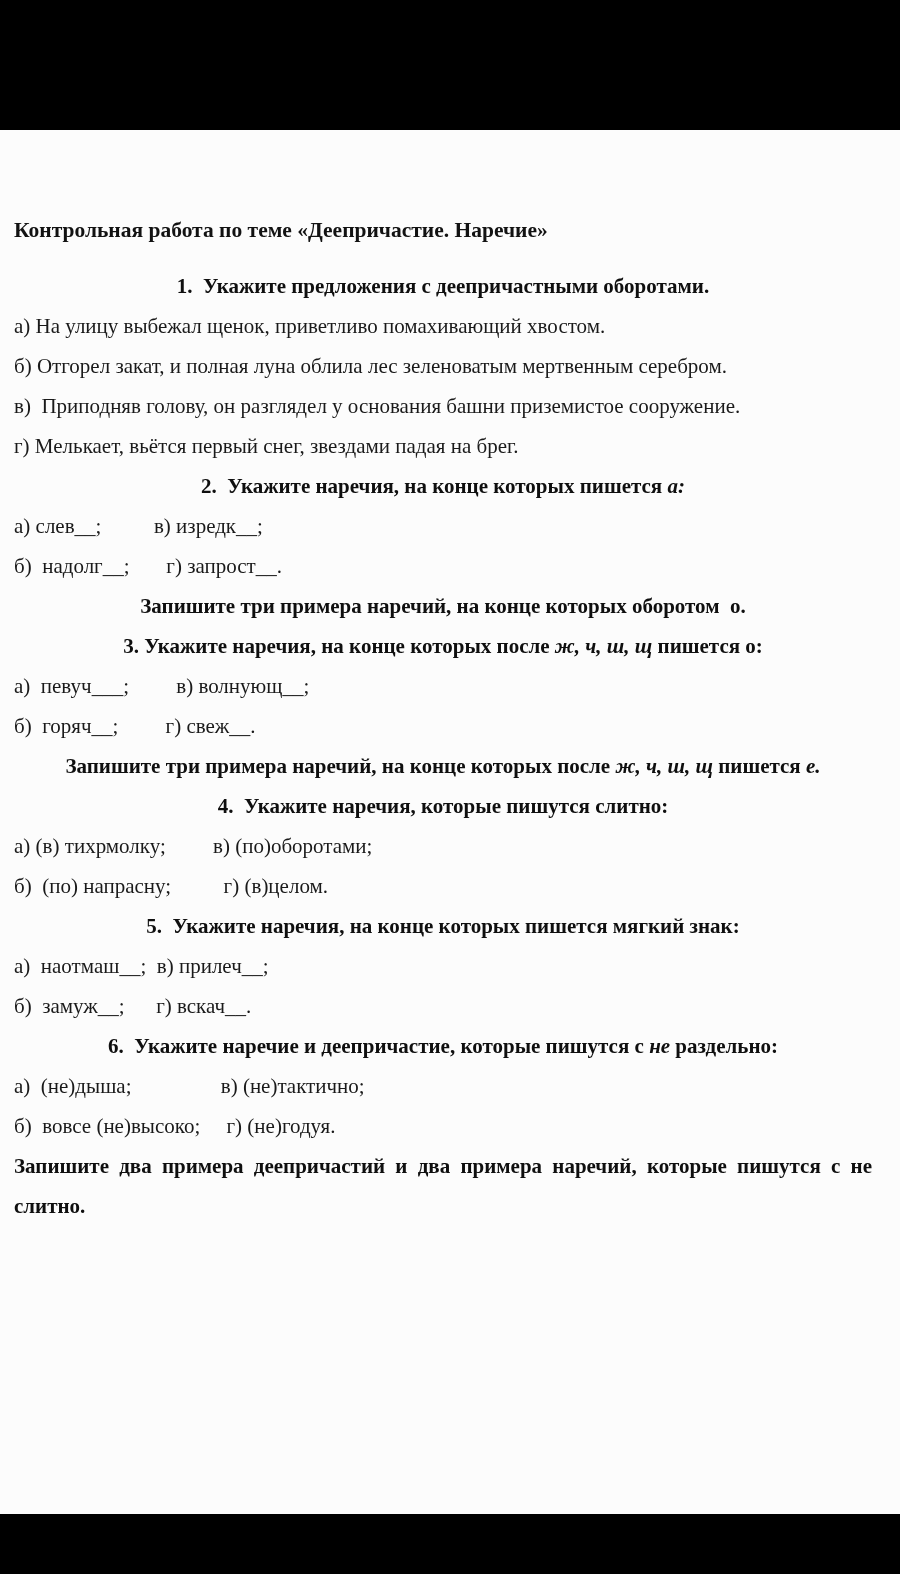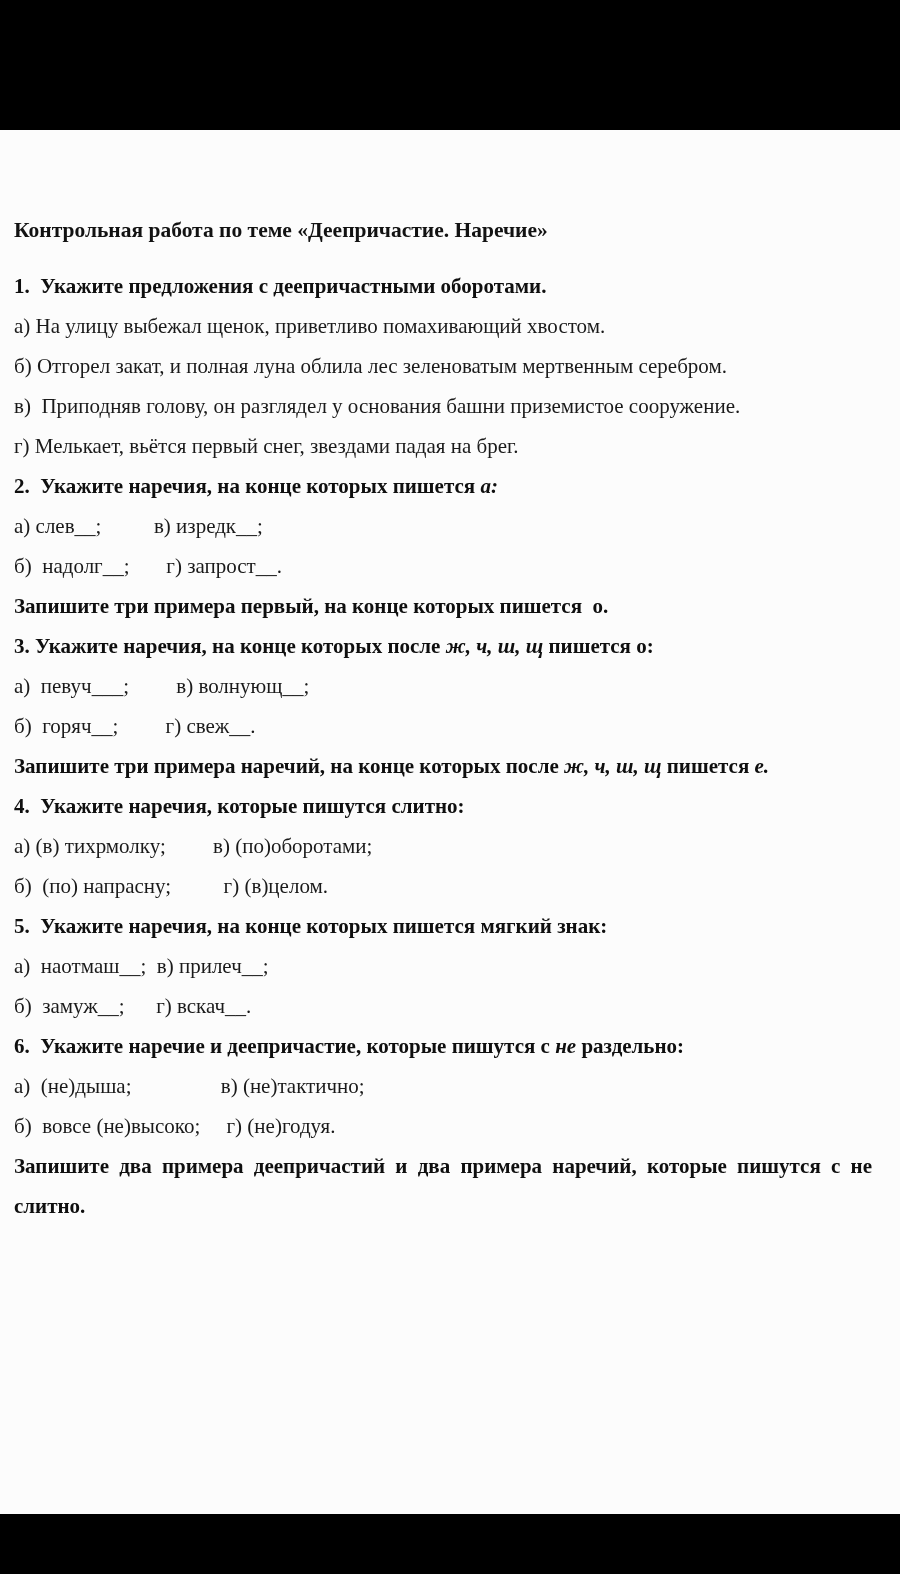--- a/index.html
+++ b/index.html
@@ -48,20 +48,21 @@
     line-height: 40px;
     color: #1a1a1a;
     white-space: pre-wrap;
   }
 
   .line.heading,
   .line.task,
   .line.task-justify {
     font-weight: bold;
     color: #0f0f0f;
+    text-align: center;
   }
 
   .line.task-justify {
     text-align: justify;
     white-space: normal;
   }
 
   .i { font-style: italic; }
 </style>
 </head>
@@ -74,21 +75,21 @@
     <div class="doc-title">Контрольная работа по теме «Деепричастие. Наречие»</div>
     <div id="doc-body">
         <p class="line heading"><span>1.  Укажите предложения с деепричастными оборотами.</span></p>
         <p class="line option"><span>а) На улицу выбежал щенок, приветливо помахивающий хвостом.</span></p>
         <p class="line option"><span>б) Отгорел закат, и полная луна облила лес зеленоватым мертвенным серебром.</span></p>
         <p class="line option"><span>в)  Приподняв голову, он разглядел у основания башни приземистое сооружение.</span></p>
         <p class="line option"><span>г) Мелькает, вьётся первый снег, звездами падая на брег.</span></p>
         <p class="line heading"><span>2.  Укажите наречия, на конце которых пишется </span><span class="i">а:</span></p>
         <p class="line option"><span>а) слев__;          в) изредк__;</span></p>
         <p class="line option"><span>б)  надолг__;       г) запрост__.</span></p>
-        <p class="line task"><span>Запишите три примера первый, на конце которых пишется  о.</span></p>
+        <p class="line task"><span>Запишите три примера наречий, на конце которых оборотом  о.</span></p>
         <p class="line heading"><span>3. Укажите наречия, на конце которых после </span><span class="i">ж, ч, ш, щ</span><span> пишется о:</span></p>
         <p class="line option"><span>а)  певуч___;         в) волнующ__;</span></p>
         <p class="line option"><span>б)  горяч__;         г) свеж__.</span></p>
         <p class="line task"><span>Запишите три примера наречий, на конце которых после </span><span class="i">ж, ч, ш, щ</span><span> пишется </span><span class="i">е.</span></p>
         <p class="line heading"><span>4.  Укажите наречия, которые пишутся слитно:</span></p>
         <p class="line option"><span>а) (в) тихрмолку;         в) (по)оборотами;</span></p>
         <p class="line option"><span>б)  (по) напрасну;          г) (в)целом.</span></p>
         <p class="line heading"><span>5.  Укажите наречия, на конце которых пишется мягкий знак:</span></p>
         <p class="line option"><span>а)  наотмаш__;  в) прилеч__;</span></p>
         <p class="line option"><span>б)  замуж__;      г) вскач__.</span></p>

